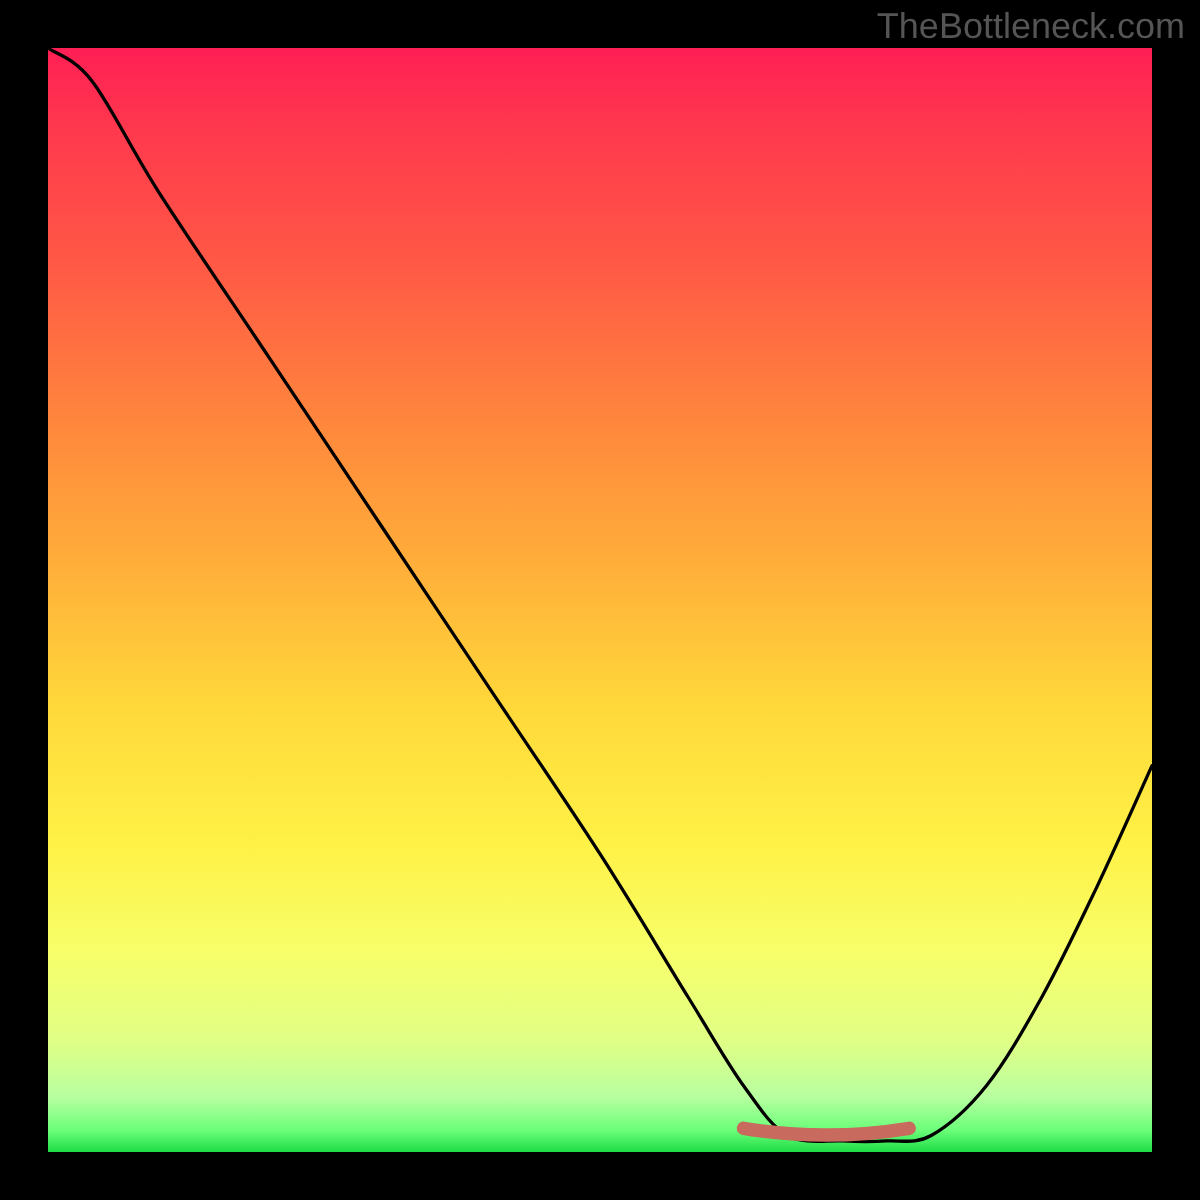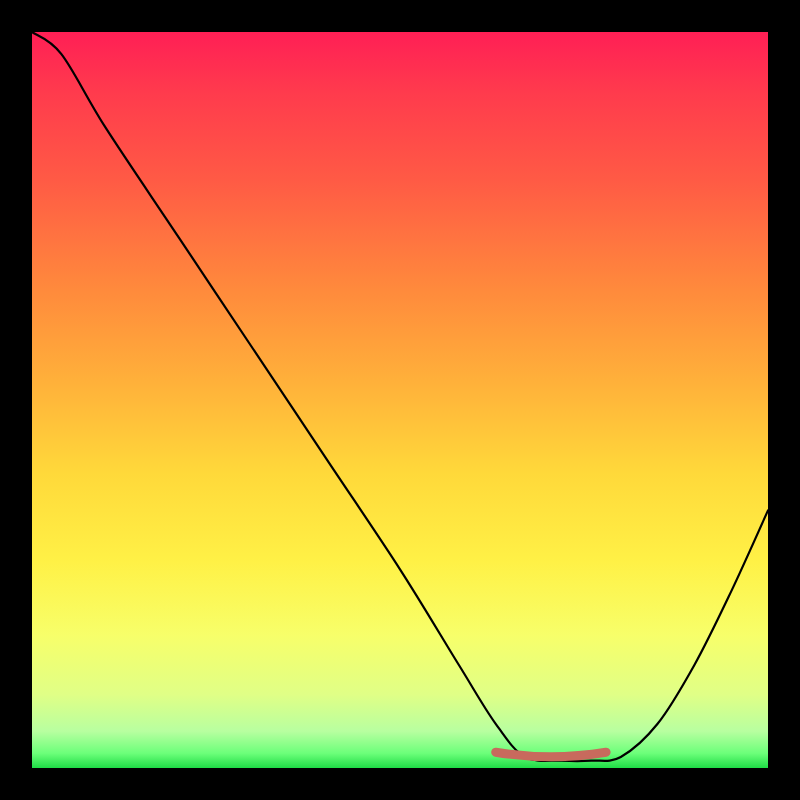--- a/index.html
+++ b/index.html
@@ -75,20 +75,21 @@
     fill: none;
     stroke: #c86a5d;
     stroke-width: 9;
     stroke-linecap: round;
   }
 </style>
 </head>
 <body>
 
 <div class="container">
+  <div class="watermark">TheBottleneck.com</div>
 
   <div class="plot-frame">
     <div class="gradient-bg"></div>
     <svg class="curve" viewBox="0 0 736 736" preserveAspectRatio="none">
       <path class="curve-path" d="M 0.0 0.0 C 4.9 3.7, 17.2 6.1, 29.4 22.1 C 41.7 38.0, 54.0 65.0, 73.6 95.7 C 93.2 126.3, 122.7 169.3, 147.2 206.1 C 171.7 242.9, 196.3 279.7, 220.8 316.5 C 245.3 353.3, 269.9 390.1, 294.4 426.9 C 318.9 463.7, 345.9 502.9, 368.0 537.3 C 390.1 571.6, 410.9 607.2, 426.9 633.0 C 442.8 658.7, 452.6 676.5, 463.7 691.8 C 474.7 707.2, 482.1 718.8, 493.1 725.0 C 504.2 731.1, 518.9 728.0, 529.9 728.6 C 541.0 729.3, 549.5 729.3, 559.4 728.6 C 569.2 728.0, 577.8 731.1, 588.8 725.0 C 599.8 718.8, 613.3 707.2, 625.6 691.8 C 637.9 676.5, 650.1 655.0, 662.4 633.0 C 674.7 610.9, 686.9 585.1, 699.2 559.4 C 711.5 533.6, 729.9 491.9, 736.0 478.4"></path>
       <path class="flat-highlight" d="M 463.7 720.2 Q 518.9 729.2 574.1 720.2"></path>
     </svg>
   </div>
 </div>
 

